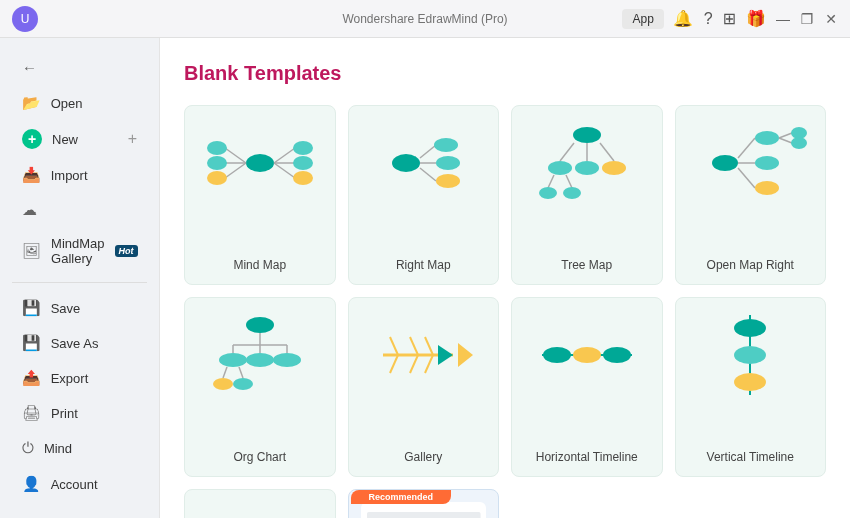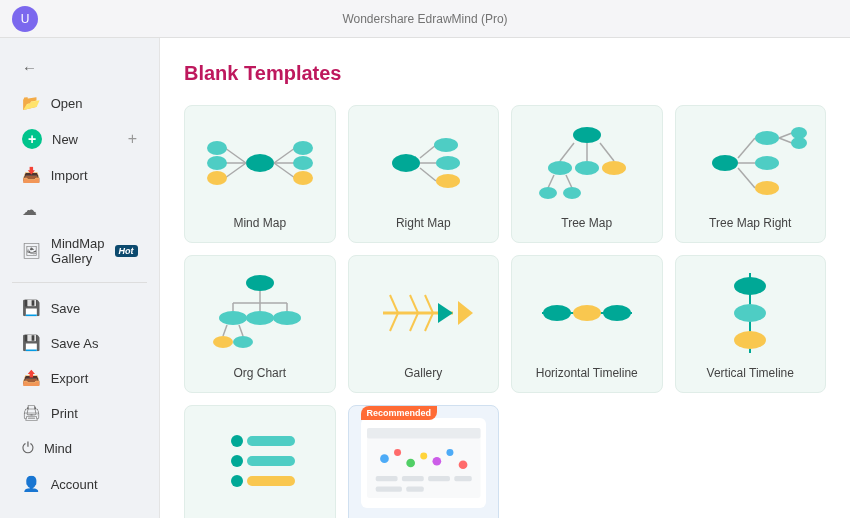--- a/index.html
+++ b/index.html
@@ -142,61 +142,72 @@
       background: #f0f8f5;
       border: 1px solid #e0ede8;
       border-radius: 8px;
       padding: 12px;
       cursor: pointer;
       display: flex;
       flex-direction: column;
       align-items: center;
       transition: box-shadow 0.15s;
       position: relative;
+      gap: 42px;
     }
     .template-preview {
       width: 100%;
       height: 90px;
       display: flex;
       align-items: center;
       justify-content: center;
       margin-bottom: 8px;
     }
     .template-name {
       font-size: 12px;
       color: #444;
       text-align: center;
     }
     .recommended-badge {
       position: absolute;
-      top: 0; left: 12px;
+      top: 0; left: 2px;
       background: #ff6b35;
       color: white;
       font-size: 9px;
-      padding: 2px 6px;
+      padding: 2px 18px;
       border-radius: 8px 0 8px 0;
       font-weight: bold;
     }
 
     
     svg { overflow: visible; }
 
     
     .content::-webkit-scrollbar { width: 6px; }
     .content::-webkit-scrollbar-thumb { background: #ccc; border-radius: 3px; }
   </style>
 </head>
 <body>
 
 <div class="titlebar">
   <div class="titlebar-left">
     <div class="avatar-circle">U</div>
   </div>
   <div class="titlebar-center">
     <span>Wondershare EdrawMind (Pro)</span>
+  </div>
+  <div class="titlebar-right">
+    <button class="app-btn">App</button>
+    <button class="icon-btn">🔔</button>
+    <button class="icon-btn">?</button>
+    <button class="icon-btn">⊞</button>
+    <button class="icon-btn">🎁</button>
+    <button class="win-btn">—</button>
+    <button class="win-btn">❐</button>
+    <button class="win-btn">✕</button>
   </div>
 </div>
 
 <div class="main-layout">
 
   <div class="sidebar">
     <div class="sidebar-top">
 
       <div class="sidebar-item" style="margin-bottom:4px;">
         <span class="s-icon">←</span>
@@ -340,21 +351,21 @@
             <line x1="43" y1="45" x2="60" y2="65" stroke="#aaa" stroke-width="1.5"></line>
             <ellipse cx="72" cy="15" rx="12" ry="7" fill="#4ecdc4"></ellipse>
             <ellipse cx="72" cy="40" rx="12" ry="7" fill="#4ecdc4"></ellipse>
             <ellipse cx="72" cy="65" rx="12" ry="7" fill="#f9c74f"></ellipse>
             <line x1="84" y1="15" x2="97" y2="10" stroke="#aaa" stroke-width="1.5"></line>
             <ellipse cx="104" cy="10" rx="8" ry="6" fill="#4ecdc4"></ellipse>
             <line x1="84" y1="15" x2="97" y2="20" stroke="#aaa" stroke-width="1.5"></line>
             <ellipse cx="104" cy="20" rx="8" ry="6" fill="#4ecdc4"></ellipse>
           </svg>
         </div>
-        <span class="template-name">Tree Map Right</span>
+        <span class="template-name">Open Map Right</span>
       </div>
 
       <div class="template-card">
         <div class="template-preview">
           <svg width="110" height="85" viewBox="0 0 110 85">
             <ellipse cx="55" cy="12" rx="14" ry="8" fill="#00a896"></ellipse>
             <line x1="55" y1="20" x2="55" y2="32" stroke="#aaa" stroke-width="1.5"></line>
             <line x1="28" y1="32" x2="82" y2="32" stroke="#aaa" stroke-width="1.5"></line>
             <line x1="28" y1="32" x2="28" y2="40" stroke="#aaa" stroke-width="1.5"></line>
             <line x1="55" y1="32" x2="55" y2="40" stroke="#aaa" stroke-width="1.5"></line>

